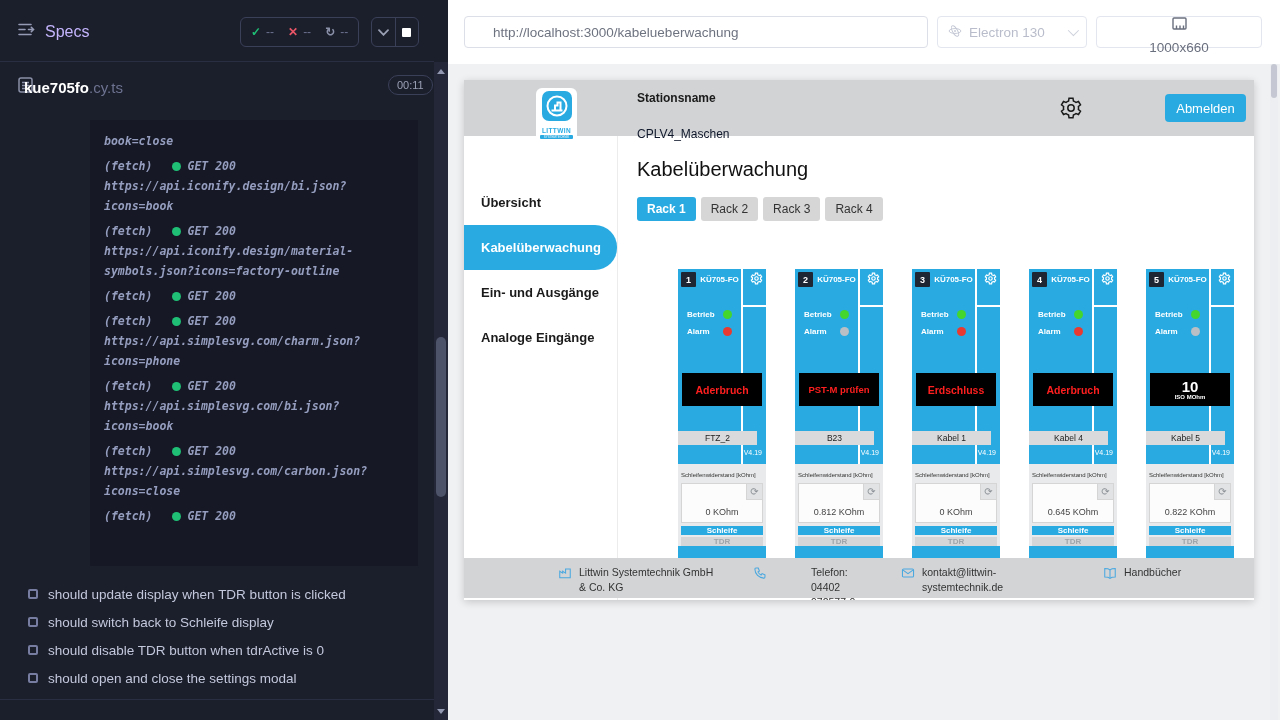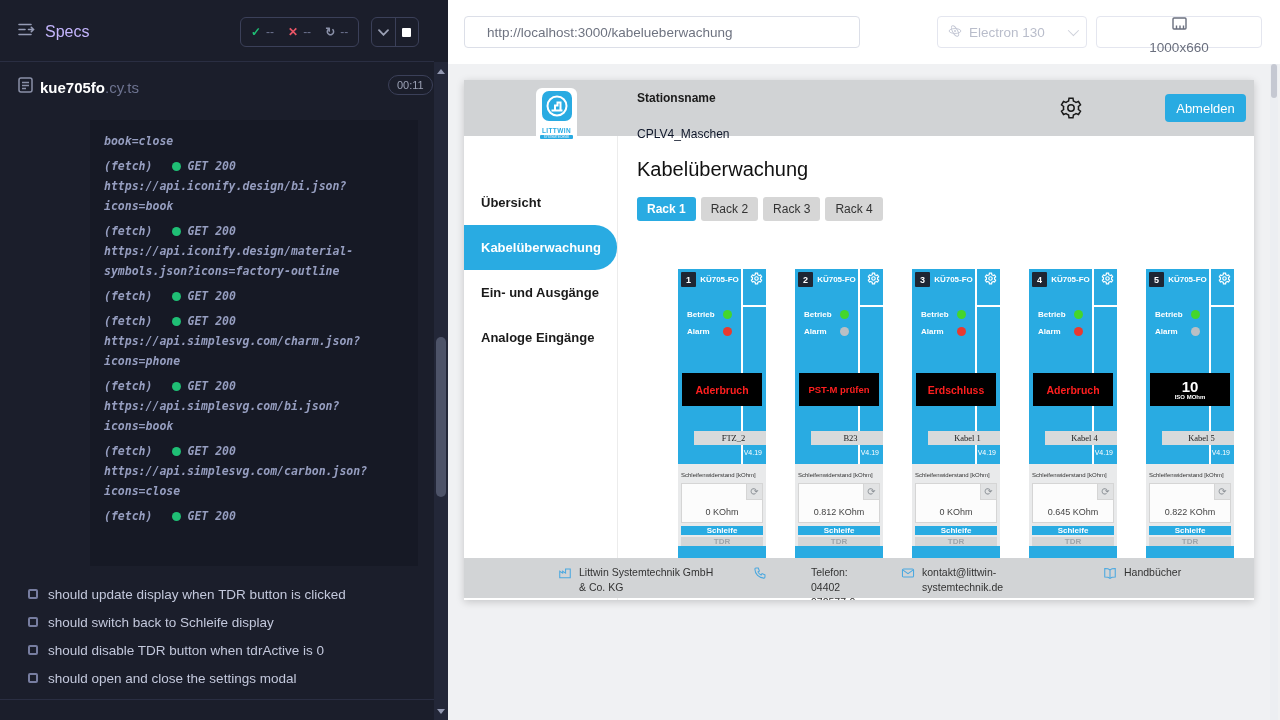--- a/index.html
+++ b/index.html
@@ -18,21 +18,21 @@
   .ic.check { color:#1fbf75; }
   .ic.cross { color:#e85566; }
   .ic.spin { color:#8a90a8; }
   .run-controls { position:absolute; left:371px; top:17px; height:30px; width:48px; display:flex; border:1px solid #3b4059; border-radius:6px; overflow:hidden; }
   .run-controls .rc { flex:1; display:flex; align-items:center; justify-content:center; cursor:pointer; }
   .run-controls .rc + .rc { border-left:1px solid #3b4059; }
   .stop-sq { width:9px; height:9px; background:#ffffff; border-radius:1px; }
 
   .spec-row { position:relative; height:40px; margin-top:12px; }
   .spec-file-icon { position:absolute; left:18px; top:3px; }
-  .spec-name { position:absolute; left:40px; top:5px; font-size:15px; font-weight:bold; color:#ffffff; }
+  .spec-name { position:absolute; left:24px; top:5px; font-size:15px; font-weight:bold; color:#ffffff; }
   .spec-ext { font-weight:normal; color:#6d7390; }
   .spec-time { position:absolute; left:388px; top:1px; border:1px solid #3b4059; border-radius:999px; font-size:11px; color:#9aa0b4; padding:3px 8px; }
 
   .log-block { margin:6px 0 0 90px; width:328px; height:446px; background:#161925; padding:11px 14px 8px 14px;
                font-family:"DejaVu Sans Mono", monospace; font-style:italic; font-weight:bold;
                font-size:11.5px; line-height:20px; color:#969ec0; overflow:hidden; }
   .log-entry { margin-bottom:5px; }
   .log-line1 { display:flex; align-items:center; gap:6px; }
   .log-dot { width:9px; height:9px; border-radius:50%; background:#1fbf75; display:inline-block; margin-left:14px; }
   .log-url { overflow-wrap:break-word; word-break:break-word; }
@@ -46,22 +46,22 @@
   .runner-scroll { position:absolute; right:0; top:62px; bottom:0; width:14px; background:#232738; }
   .rs-arrow { position:absolute; left:0; width:14px; height:14px; display:flex; align-items:center; justify-content:center; }
   .rs-arrow.up { top:2px; } .rs-arrow.down { bottom:2px; }
   .tri-up { width:0; height:0; border-left:4px solid transparent; border-right:4px solid transparent; border-bottom:5px solid #9298b0; }
   .tri-down { width:0; height:0; border-left:4px solid transparent; border-right:4px solid transparent; border-top:5px solid #9298b0; }
   .rs-thumb { position:absolute; left:2px; top:275px; width:10px; height:160px; background:#4d5368; border-radius:5px; }
 
   
   .right { position:absolute; left:448px; top:0; width:832px; height:720px; }
   .browser-bar { position:relative; height:64px; background:#ffffff; }
-  .url-input { position:absolute; left:16px; top:16px; width:396px; height:32px; border:1px solid #dcdfe8; border-radius:4px;
-               padding:0 22px; font-size:13.5px; color:#6e7380; font-family:"Liberation Sans", sans-serif; outline:none; background:#fff; }
+  .url-input { position:absolute; left:16px; top:16px; width:464px; height:32px; border:1px solid #dcdfe8; border-radius:4px;
+               padding:0 28px; font-size:13.5px; color:#6e7380; font-family:"Liberation Sans", sans-serif; outline:none; background:#fff; }
   .sel-box { position:absolute; top:16px; height:32px; border:1px solid #e4e6ef; border-radius:4px; display:flex; align-items:center; gap:7px; padding:0 10px; cursor:pointer; background:#fff; }
   .sel-browser { left:489px; width:150px; color:#b9bdcb; font-size:13.5px; }
   .sel-viewport { left:648px; width:166px; color:#6a6f7e; font-size:13.5px;flex-direction:column; }
   .chev { width:8px; height:8px; border-right:1.5px solid currentColor; border-bottom:1.5px solid currentColor; transform:rotate(45deg) translateY(-2px); opacity:.7; margin-left:auto; }
 
   .preview-bg { position:absolute; left:0; top:64px; width:832px; height:656px; background:#f0f1f3; }
   .right-scroll { position:absolute; right:2px; top:0; width:8px; height:656px; background:#eceef2; }
   .right-scroll .thumb { position:absolute; left:1px; top:0; width:6px; height:34px; background:#c5c8d2; border-radius:3px; }
 
   
@@ -96,21 +96,21 @@
   .card-gear { position:absolute; right:3px; top:3px; background:none; border:none; cursor:pointer; padding:0; }
   .led-row { position:absolute; left:9px; display:flex; align-items:center; gap:6px; }
   .led-row.r1 { top:41px; } .led-row.r2 { top:58px; }
   .led-label { font-size:8px; font-weight:bold; color:#fff; width:30px; }
   .led { width:9px; height:9px; border-radius:50%; }
   .display { position:absolute; left:4px; top:104px; width:80px; height:33px; background:#000; display:flex; align-items:center; justify-content:center; }
   .disp-text { font-size:10.5px; font-weight:bold; white-space:nowrap; }
   .display.col { flex-direction:column; }
   .disp-big { color:#fff; font-size:15px; font-weight:bold; line-height:1.05; }
   .disp-unit { color:#fff; font-size:6px; font-weight:bold; }
-  .cable-label { position:absolute; left:16px; top:162px; width:79px; height:14px; background:#d8dadb; color:#222; font-size:8.5px; display:flex; align-items:center; justify-content:center;font-family:Liberation Serif, serif; }
+  .cable-label { position:absolute; left:0; top:162px; width:79px; height:14px; background:#d8dadb; color:#222; font-size:8.5px; display:flex; align-items:center; justify-content:center; }
   .version { position:absolute; right:4px; top:180px; color:#fff; font-size:7px; }
   .card-meas { position:relative; height:82px; background:#e9eaeb; }
   .meas-label { position:absolute; left:3px; top:8px; font-size:6px; color:#333; white-space:nowrap; }
   .meas-box { position:absolute; left:3px; right:3px; top:19px; height:40px; background:#fcfcfc; border:1px solid #d5d5d5; }
   .meas-value { position:absolute; left:0; right:0; bottom:5px; text-align:center; font-size:9px; color:#444; }
   .refresh { position:absolute; right:0; top:0; width:16px; height:16px; background:#e2e3e4; border:none; border-left:1px solid #d5d5d5; border-bottom:1px solid #d5d5d5; cursor:pointer; padding:0; color:#8b9096; font-size:10px; line-height:14px; }
   .meas-btns { position:absolute; left:3px; right:3px; top:62px; height:17px; display:flex; gap:2px;flex-direction:column; }
   .meas-btns button { flex:1; border:none; font-size:8px; font-weight:bold; font-family:"Liberation Sans", sans-serif; cursor:pointer; }
   .b-schleife { background:#29abe2; color:#fff; }
   .b-tdr { background:#d4d6d7; color:#9fa5ab; }

